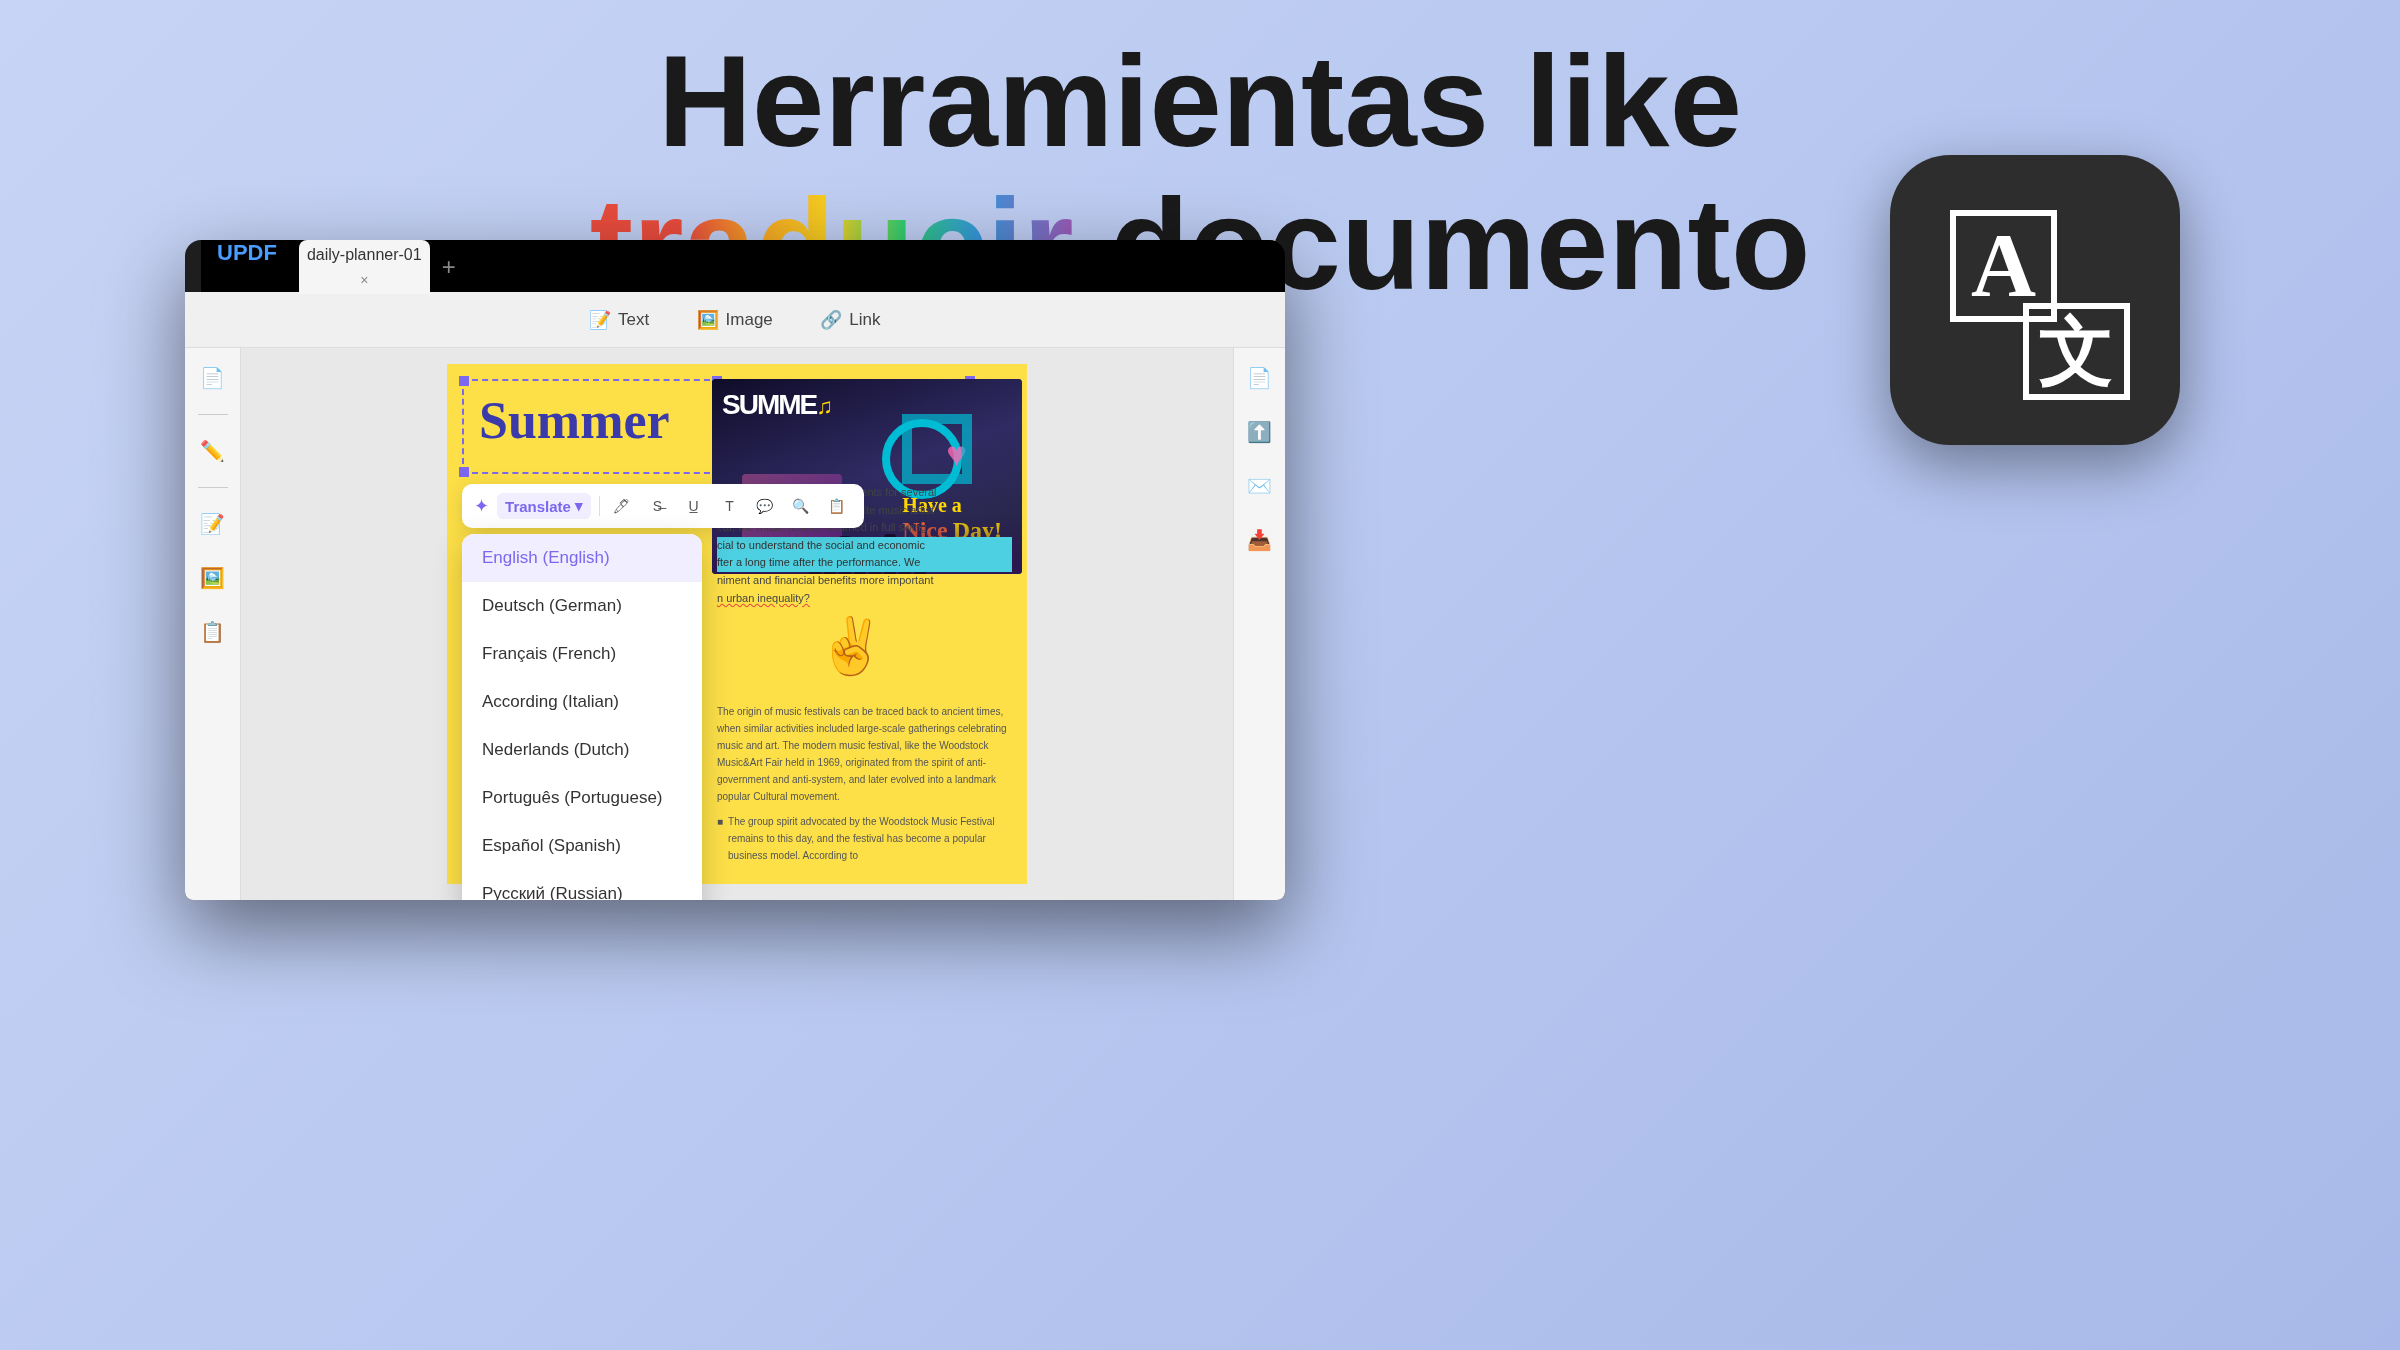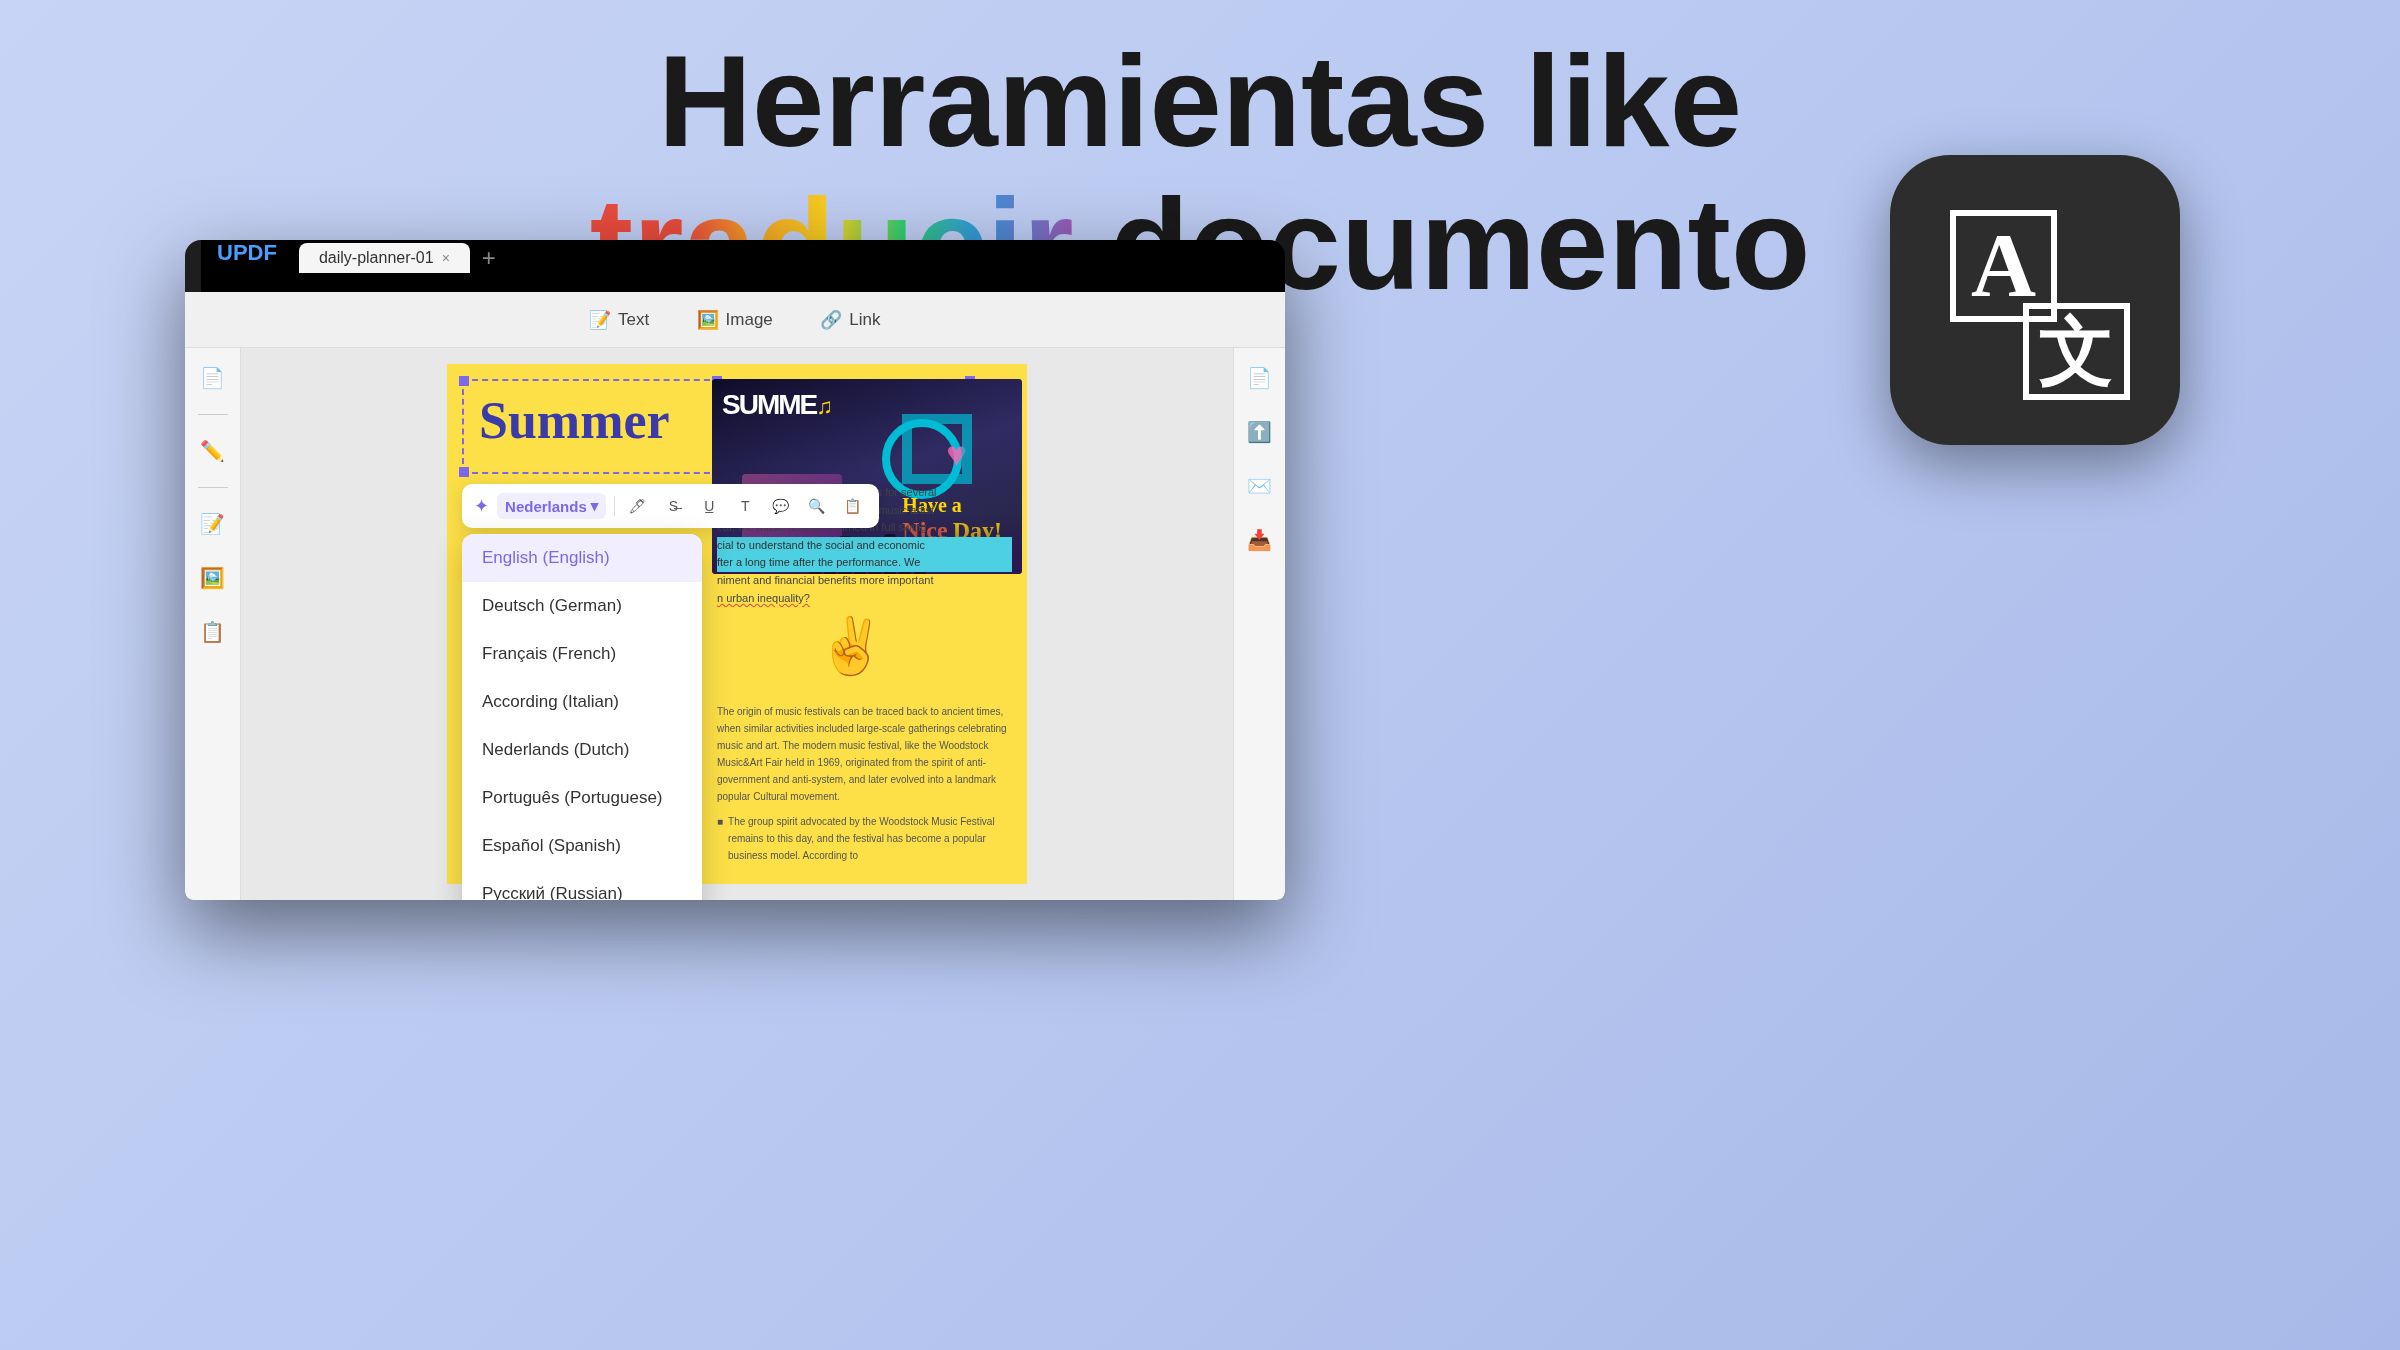--- a/index.html
+++ b/index.html
@@ -122,27 +122,28 @@
     }
     .tab-area {
       display: flex;
       align-items: center;
       gap: 4px;
       margin-left: 10px;
     }
     .tab {
       background: #3a3a3a;
       border-radius: 8px 8px 0 0;
-      padding: 6px 20px;
+      padding: 6px 8px;
       font-size: 16px;
       color: #ccc;
       display: flex;
       align-items: center;
       gap: 8px;
       cursor: pointer;
+      flex-direction: column;
     }
     .tab.active {
       background: #f5f5f5;
       color: #333;
     }
     .tab-close {
       font-size: 14px;
       color: #888;
       cursor: pointer;
     }
@@ -510,21 +511,21 @@
           <div class="selection-handle" style="bottom:-5px;right:-5px;"></div>
           <div class="selection-handle" style="top:-5px;left:50%;margin-left:-5px;"></div>
           <div class="selection-handle" style="bottom:-5px;left:50%;margin-left:-5px;"></div>
           <div style="position:absolute;right:-5px;top:50%;margin-top:-5px;width:10px;height:10px;background:#7b68ee;"></div>
           <div class="summer-text">Summer</div>
         </div>
 
         <div class="translate-toolbar">
           <span style="font-size:18px;color:#7b68ee;">✦</span>
           <div class="translate-btn">
-            <span>Nederlands</span>
+            <span>Translate</span>
             <span>▾</span>
           </div>
           <div class="toolbar-separator"></div>
           <div class="toolbar-small-icon">🖊</div>
           <div class="toolbar-small-icon">S̶</div>
           <div class="toolbar-small-icon">U̲</div>
           <div class="toolbar-small-icon">T</div>
           <div class="toolbar-small-icon">💬</div>
           <div class="toolbar-small-icon">🔍</div>
           <div class="toolbar-small-icon">📋</div>

